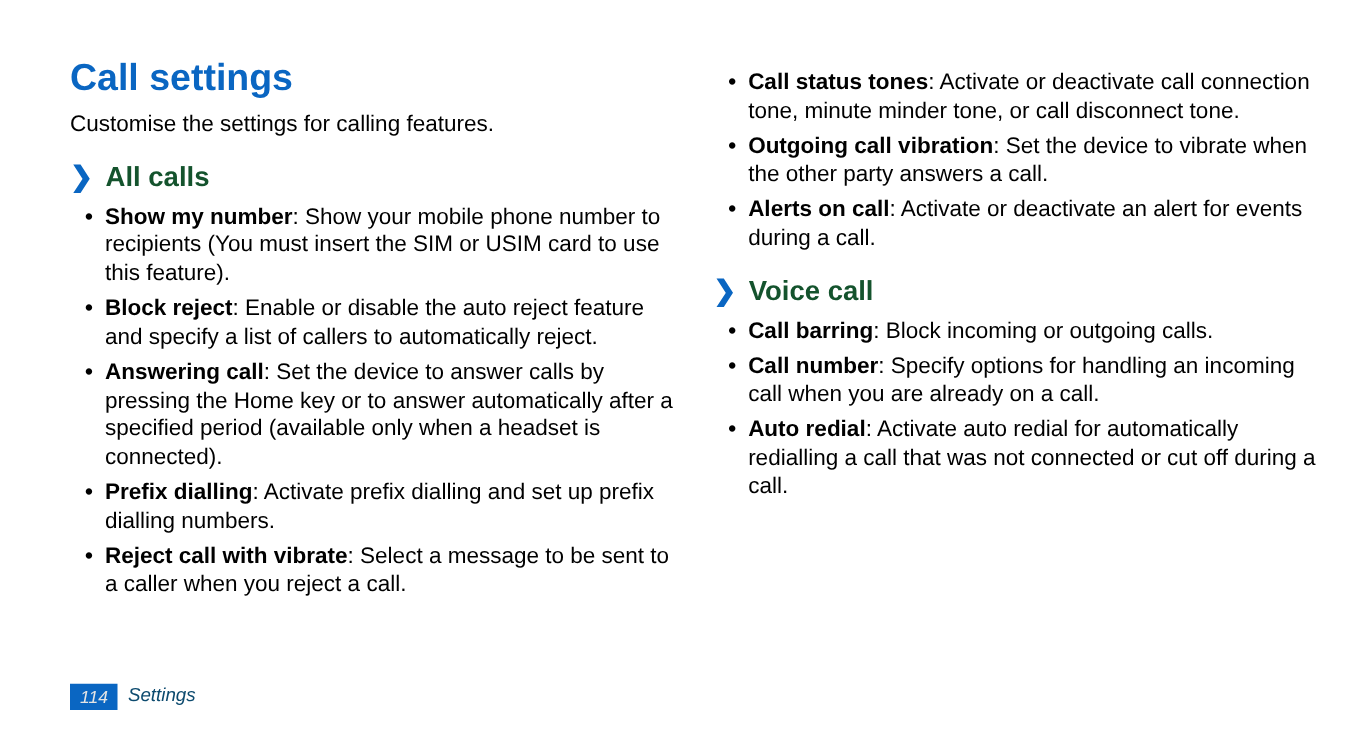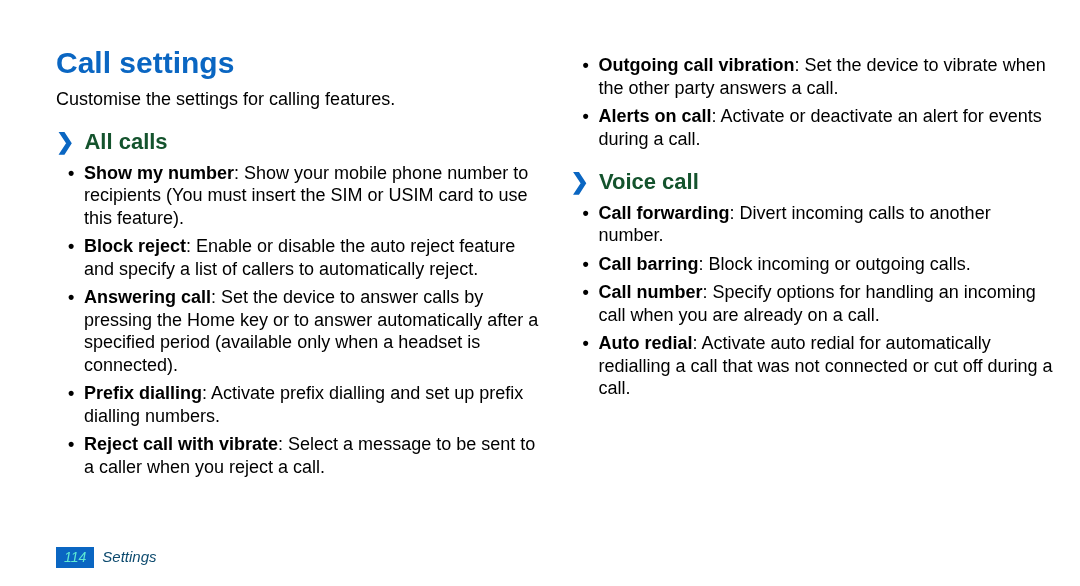--- a/index.html
+++ b/index.html
@@ -78,21 +78,21 @@
   .footer {
     position: absolute;
     left: 56px;
     bottom: 18px;
     display: flex;
     align-items: center;
     gap: 8px;
   }
   .page-num-box {
     background: #0a66c2;
-    color: #5eead4;
+    color: #e5e5e5;
     font-style: italic;
     font-size: 14px;
     font-weight: 400;
     padding: 2px 8px;
   }
   .footer-label {
     font-style: italic;
     font-size: 15px;
     color: #0c4a6e;
   }
@@ -128,36 +128,36 @@
         <li>
           <span class="b">Reject call with vibrate</span><span>: Select a message to be sent to a caller when you reject a call.</span>
         </li>
       </ul>
     </div>
 
     <div class="col">
 
       <ul class="bullets" style="margin-top:10px;">
         <li>
+          <span class="b">Call status tones</span><span>: Activate or deactivate call connection tone, minute minder tone, or call disconnect tone.</span>
+        </li>
+        <li>
           <span class="b">Outgoing call vibration</span><span>: Set the device to vibrate when the other party answers a call.</span>
         </li>
         <li>
           <span class="b">Alerts on call</span><span>: Activate or deactivate an alert for events during a call.</span>
         </li>
       </ul>
 
       <div class="subhead" style="margin-top:18px;">
         <span class="chevron">❯</span>
         <h2>Voice call</h2>
       </div>
 
       <ul class="bullets">
-        <li>
-          <span class="b">Call forwarding</span><span>: Divert incoming calls to another number.</span>
-        </li>
         <li>
           <span class="b">Call barring</span><span>: Block incoming or outgoing calls.</span>
         </li>
         <li>
           <span class="b">Call number</span><span>: Specify options for handling an incoming call when you are already on a call.</span>
         </li>
         <li>
           <span class="b">Auto redial</span><span>: Activate auto redial for automatically redialling a call that was not connected or cut off during a call.</span>
         </li>
       </ul>

